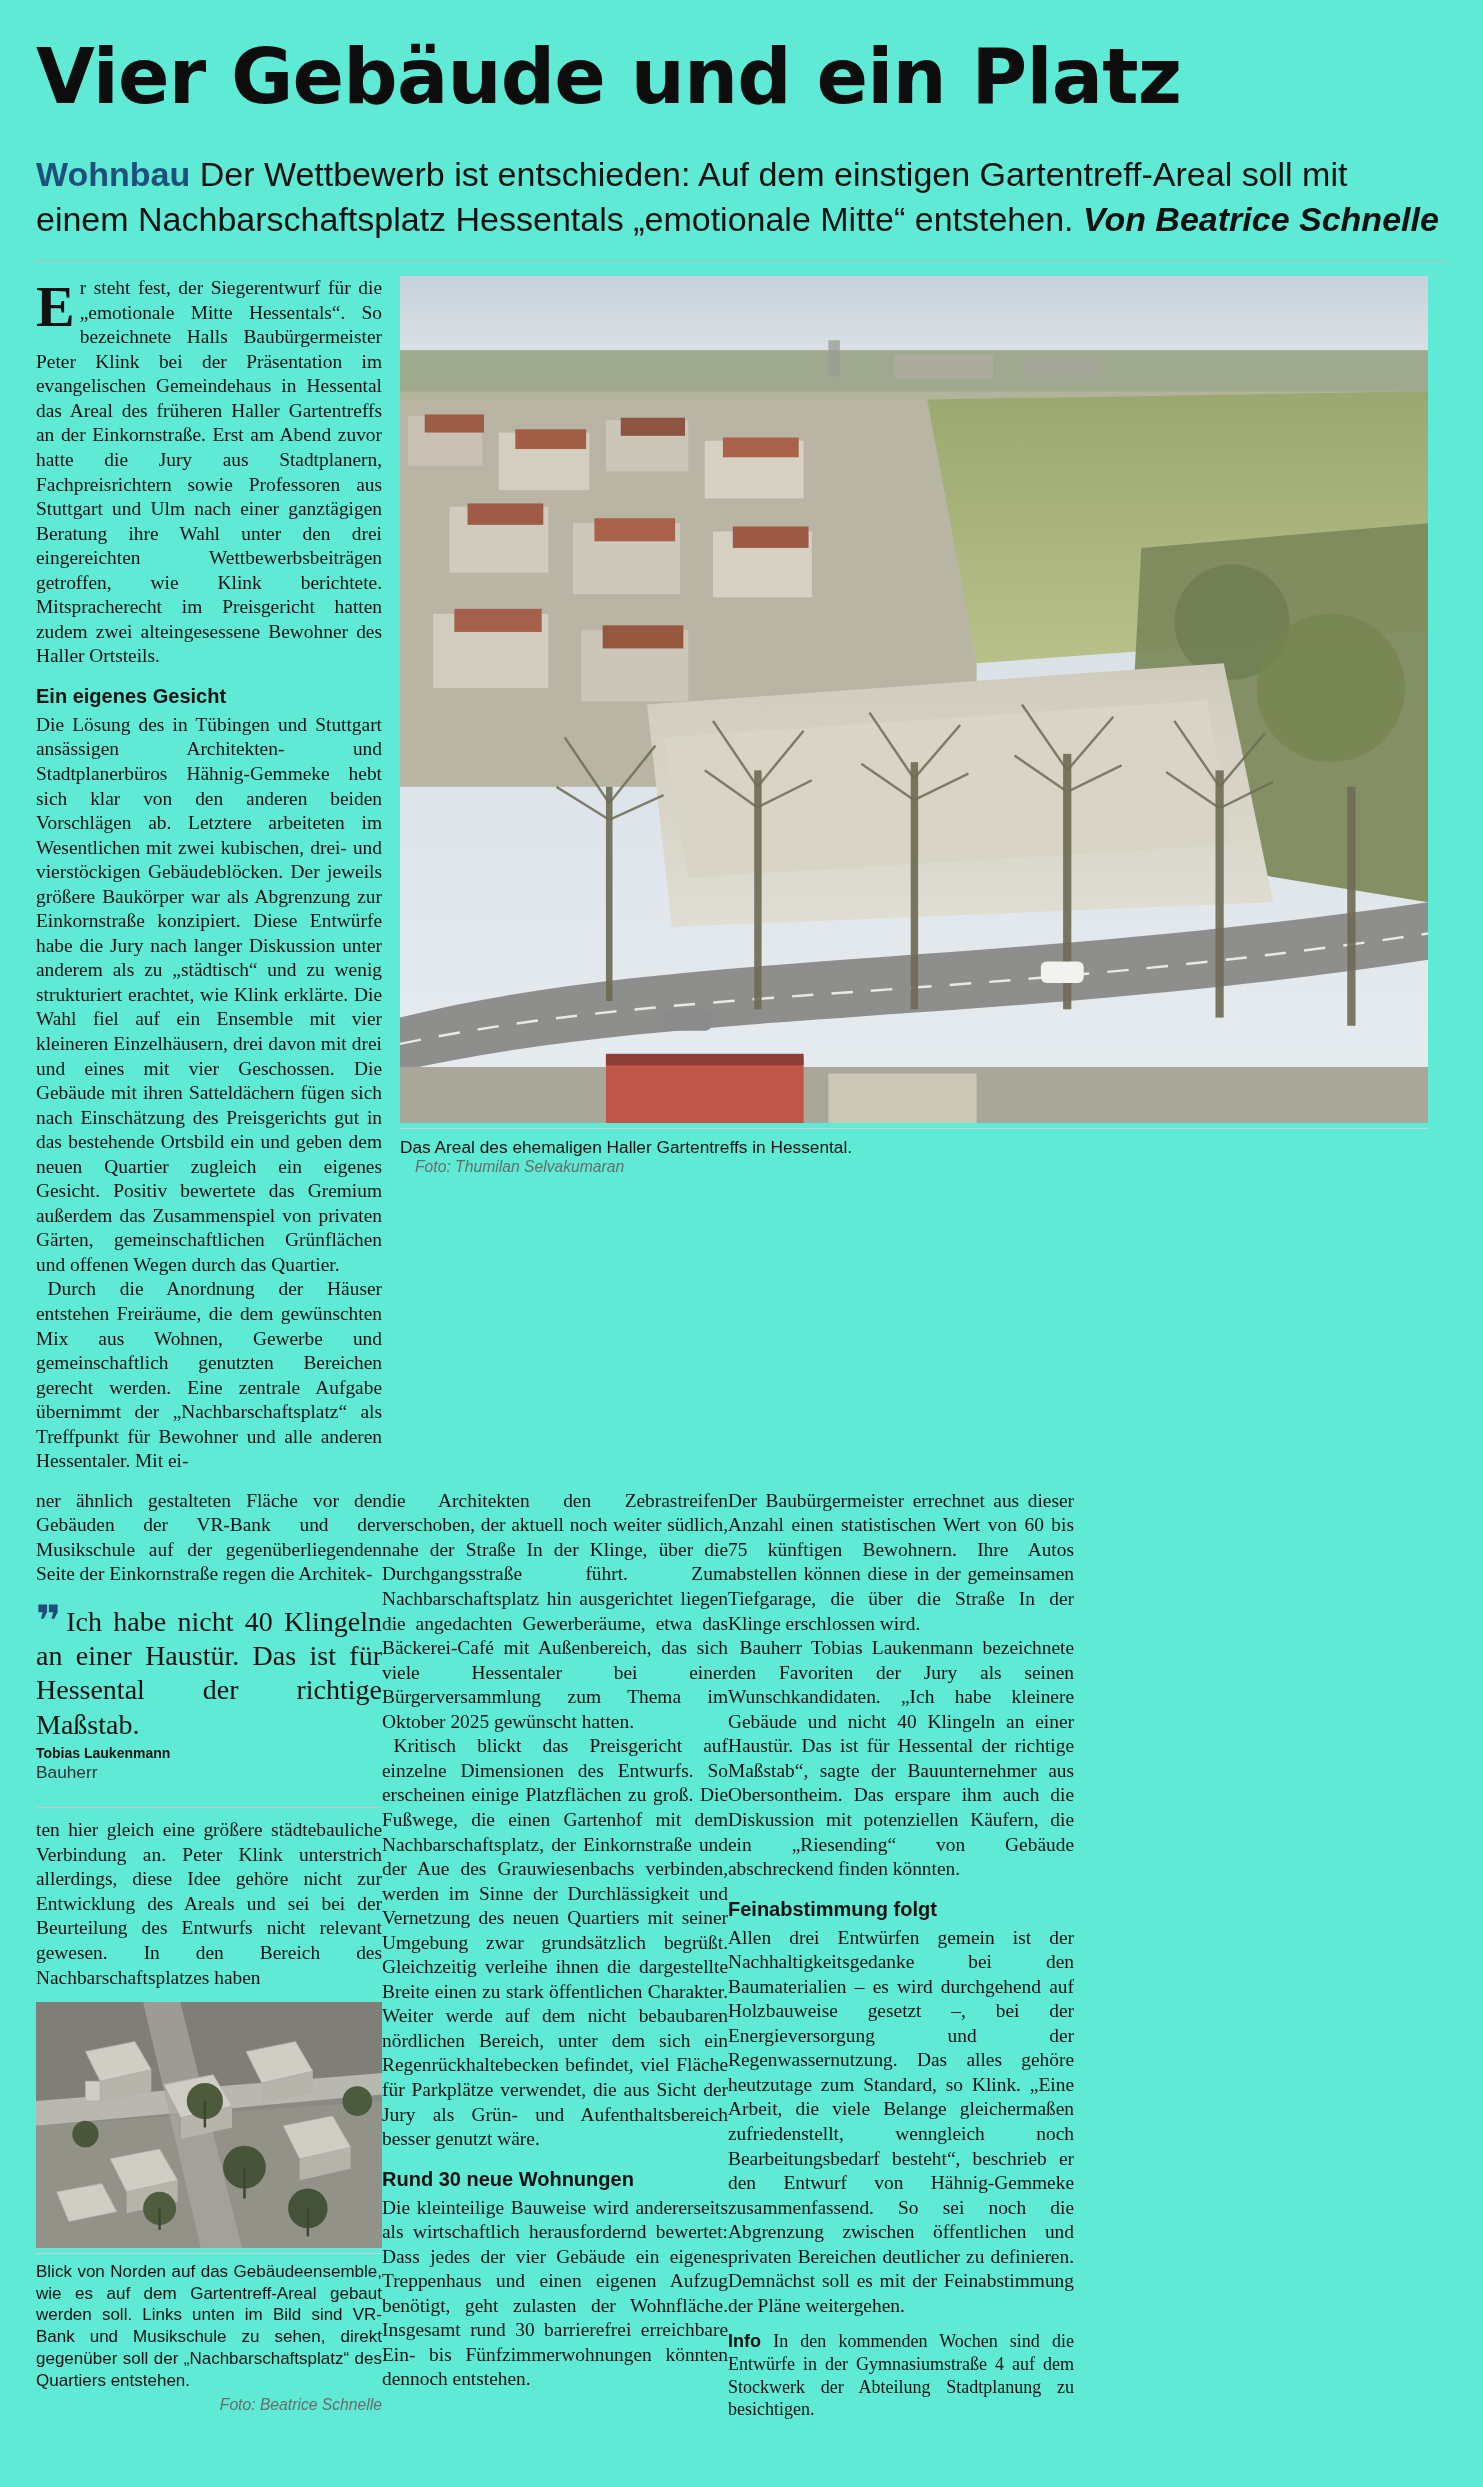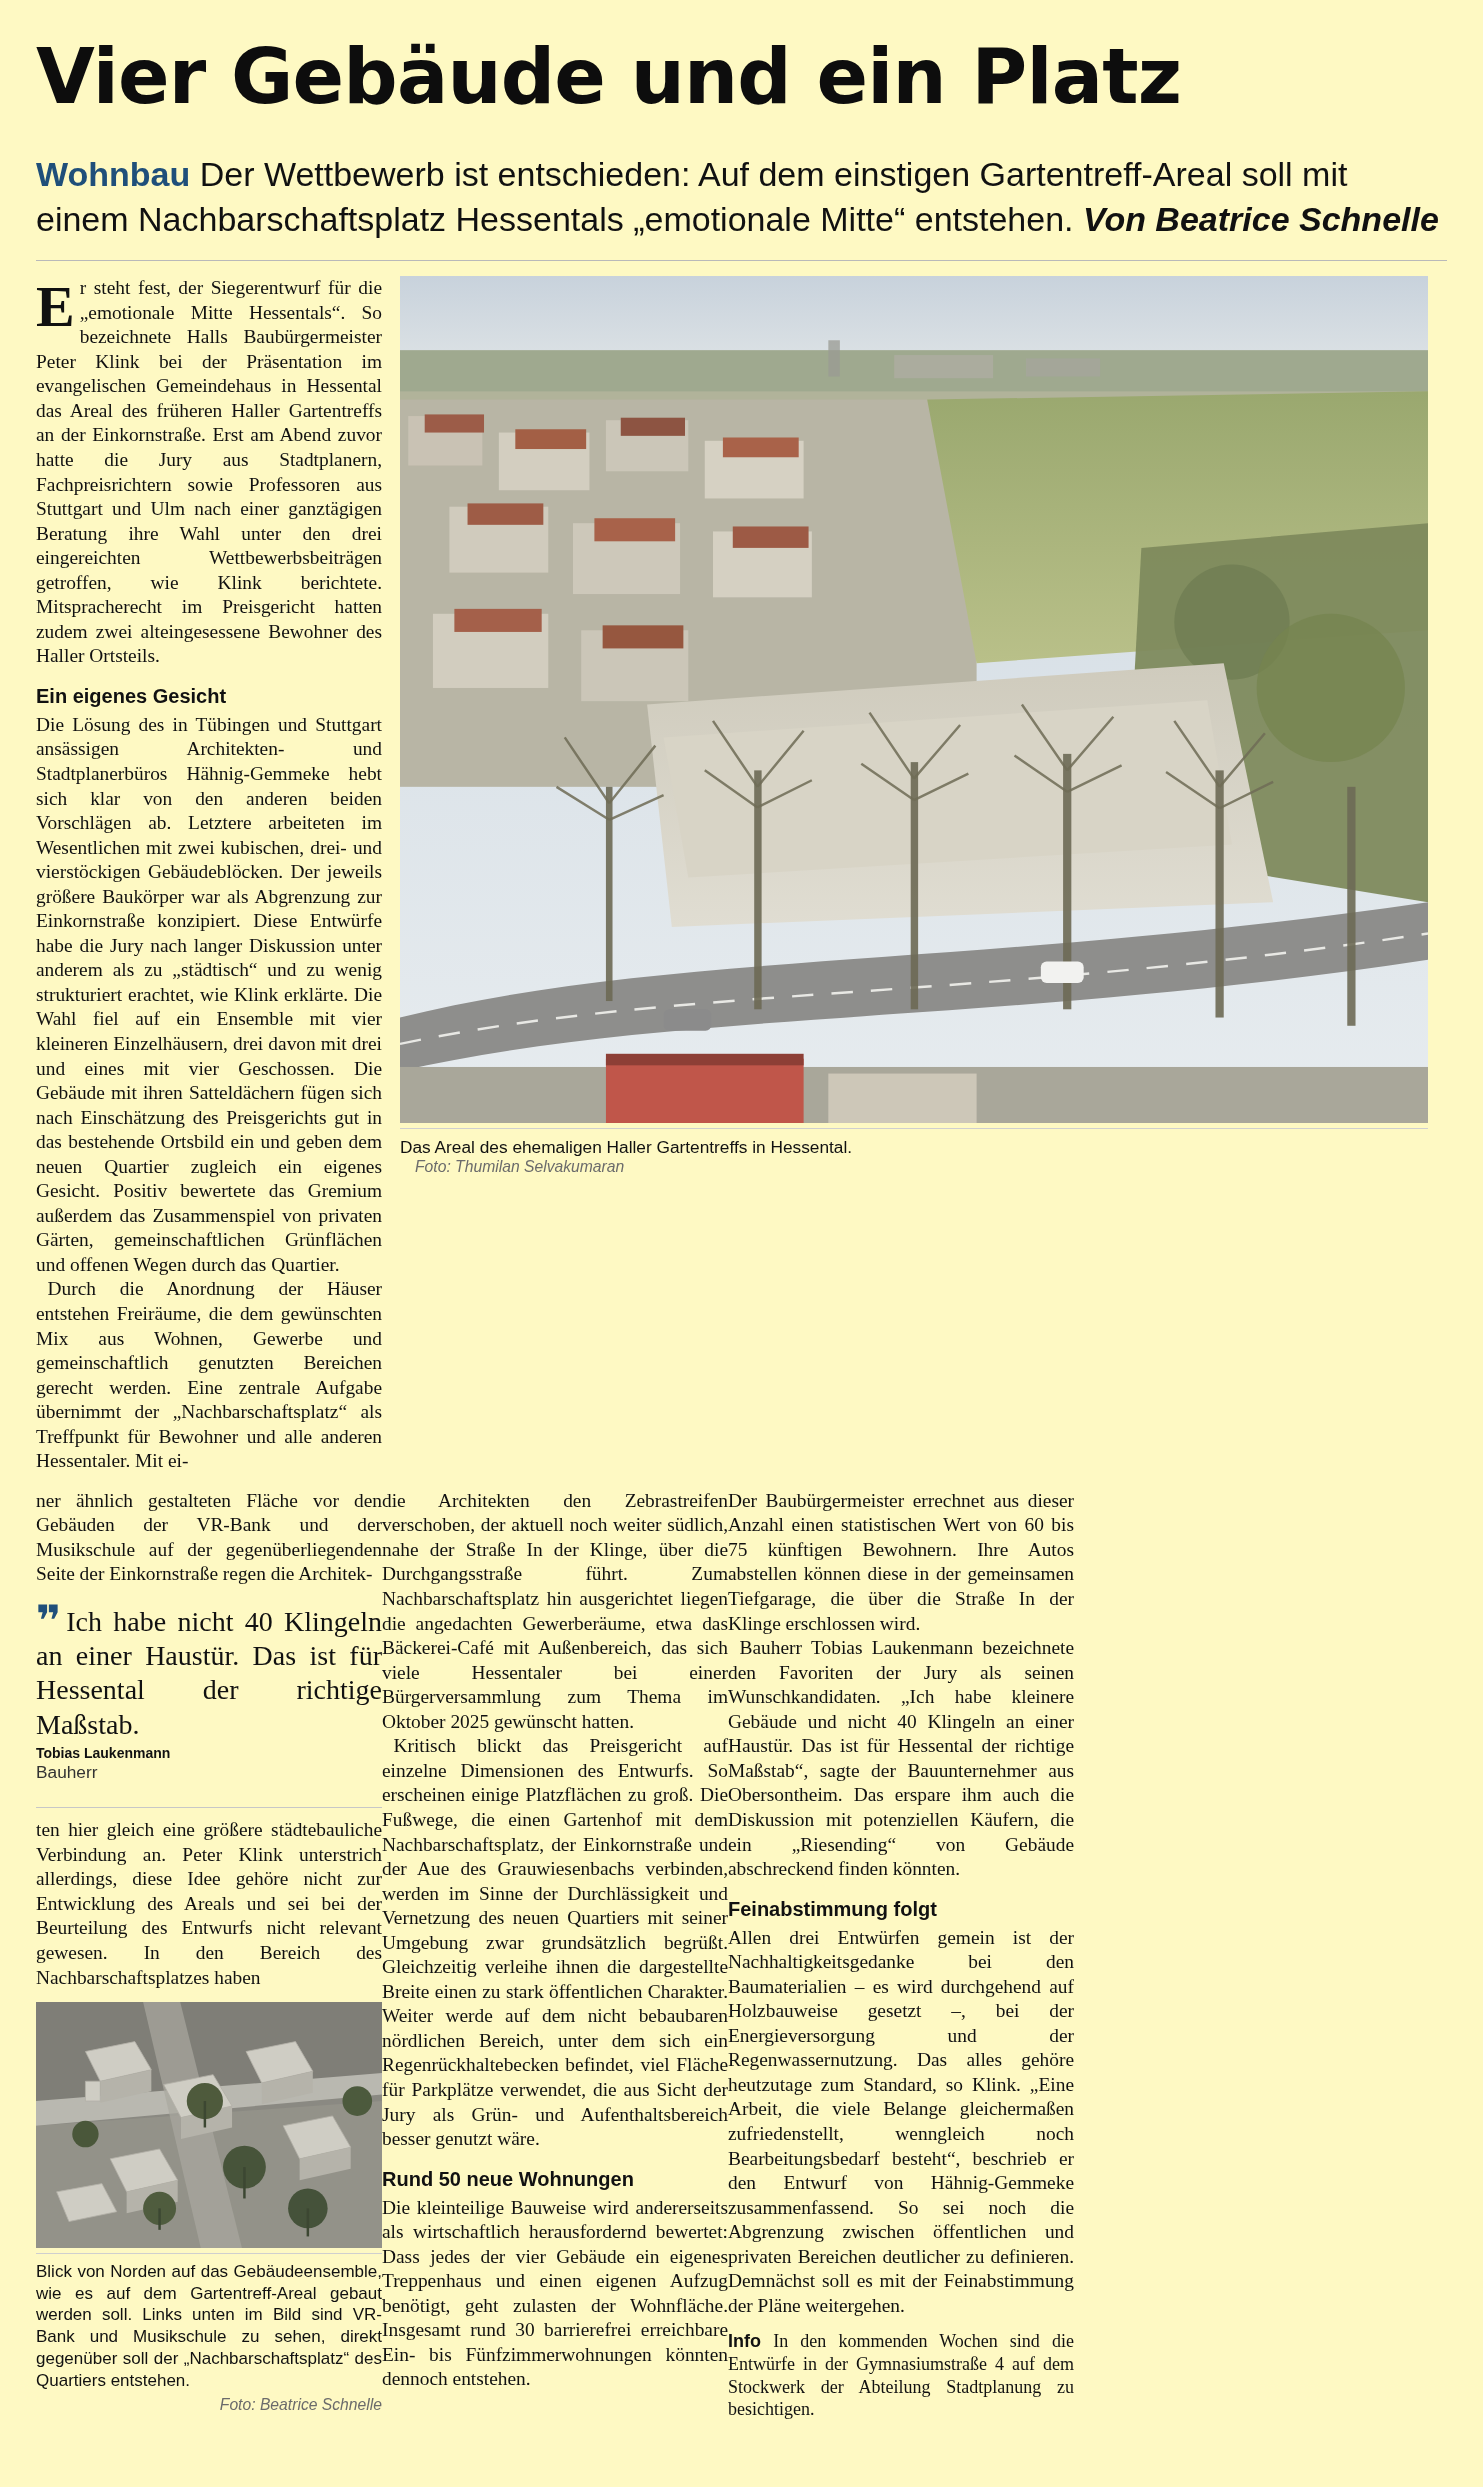--- a/index.html
+++ b/index.html
@@ -13,21 +13,21 @@
     font-family: "Liberation Serif", serif;
     color: #111;
     overflow: hidden;
   }
   .page {
     position: relative;
     width: 1483px;
     height: 2487px;
     box-sizing: border-box;
     padding: 30px 36px 0 36px;
-    background: #fef9c3;
+    background: #5eead4;
   }
 
   
   .headline {
     font-family: "DejaVu Sans", sans-serif;
     font-weight: bold;
     font-size: 76px;
     line-height: 1.02;
     letter-spacing: -0.8px;
     margin: 8.2px 0 0 0;
@@ -384,21 +384,21 @@
           </g>
         </svg>
       </div>
       <div class="model-caption">Blick von Norden auf das Gebäudeensemble, wie es auf dem Gartentreff-Areal gebaut werden soll. Links unten im Bild sind VR-Bank und Musikschule zu sehen, direkt gegenüber soll der „Nachbarschaftsplatz“ des Quartiers entstehen.</div>
       <div class="model-credit">Foto: Beatrice Schnelle</div>
     </div>
 
     <div class="col lcol">
       <p>die Architekten den Zebrastreifen verschoben, der aktuell noch weiter südlich, nahe der Straße In der Klinge, über die Durchgangsstraße führt. Zum Nachbarschaftsplatz hin ausgerichtet liegen die angedachten Gewerberäume, etwa das Bäckerei-Café mit Außenbereich, das sich viele Hessentaler bei einer Bürgerversammlung zum Thema im Oktober 2025 gewünscht hatten.</p>
       <p>Kritisch blickt das Preisgericht auf einzelne Dimensionen des Entwurfs. So erscheinen einige Platzflächen zu groß. Die Fußwege, die einen Gartenhof mit dem Nachbarschaftsplatz, der Einkornstraße und der Aue des Grauwiesenbachs verbinden, werden im Sinne der Durchlässigkeit und Vernetzung des neuen Quartiers mit seiner Umgebung zwar grundsätzlich begrüßt. Gleichzeitig verleihe ihnen die dargestellte Breite einen zu stark öffentlichen Charakter. Weiter werde auf dem nicht bebaubaren nördlichen Bereich, unter dem sich ein Regenrückhaltebecken befindet, viel Fläche für Parkplätze verwendet, die aus Sicht der Jury als Grün- und Aufenthaltsbereich besser genutzt wäre.</p>
-      <div class="subhead">Rund 50 neue Wohnungen</div>
+      <div class="subhead">Rund 30 neue Wohnungen</div>
       <p>Die kleinteilige Bauweise wird andererseits als wirtschaftlich herausfordernd bewertet: Dass jedes der vier Gebäude ein eigenes Treppenhaus und einen eigenen Aufzug benötigt, geht zulasten der Wohnfläche. Insgesamt rund 30 barrierefrei erreichbare Ein- bis Fünfzimmerwohnungen könnten dennoch entstehen.</p>
     </div>
 
     <div class="col lcol">
       <p>Der Baubürgermeister errechnet aus dieser Anzahl einen statistischen Wert von 60 bis 75 künftigen Bewohnern. Ihre Autos abstellen können diese in der gemeinsamen Tiefgarage, die über die Straße In der Klinge erschlossen wird.</p>
       <p>Bauherr Tobias Laukenmann bezeichnete den Favoriten der Jury als seinen Wunschkandidaten. „Ich habe kleinere Gebäude und nicht 40 Klingeln an einer Haustür. Das ist für Hessental der richtige Maßstab“, sagte der Bauunternehmer aus Obersontheim. Das erspare ihm auch die Diskussion mit potenziellen Käufern, die ein „Riesending“ von Gebäude abschreckend finden könnten.</p>
       <div class="subhead">Feinabstimmung folgt</div>
       <p>Allen drei Entwürfen gemein ist der Nachhaltigkeitsgedanke bei den Baumaterialien – es wird durchgehend auf Holzbauweise gesetzt –, bei der Energieversorgung und der Regenwassernutzung. Das alles gehöre heutzutage zum Standard, so Klink. „Eine Arbeit, die viele Belange gleichermaßen zufriedenstellt, wenngleich noch Bearbeitungsbedarf besteht“, beschrieb er den Entwurf von Hähnig-Gemmeke zusammenfassend. So sei noch die Abgrenzung zwischen öffentlichen und privaten Bereichen deutlicher zu definieren. Demnächst soll es mit der Feinabstimmung der Pläne weitergehen.</p>
       <div class="info-block">
         <span class="info-lead">Info</span><span> In den kommenden Wochen sind die Entwürfe in der Gymnasiumstraße 4 auf dem Stockwerk der Abteilung Stadtplanung zu besichtigen.</span>

